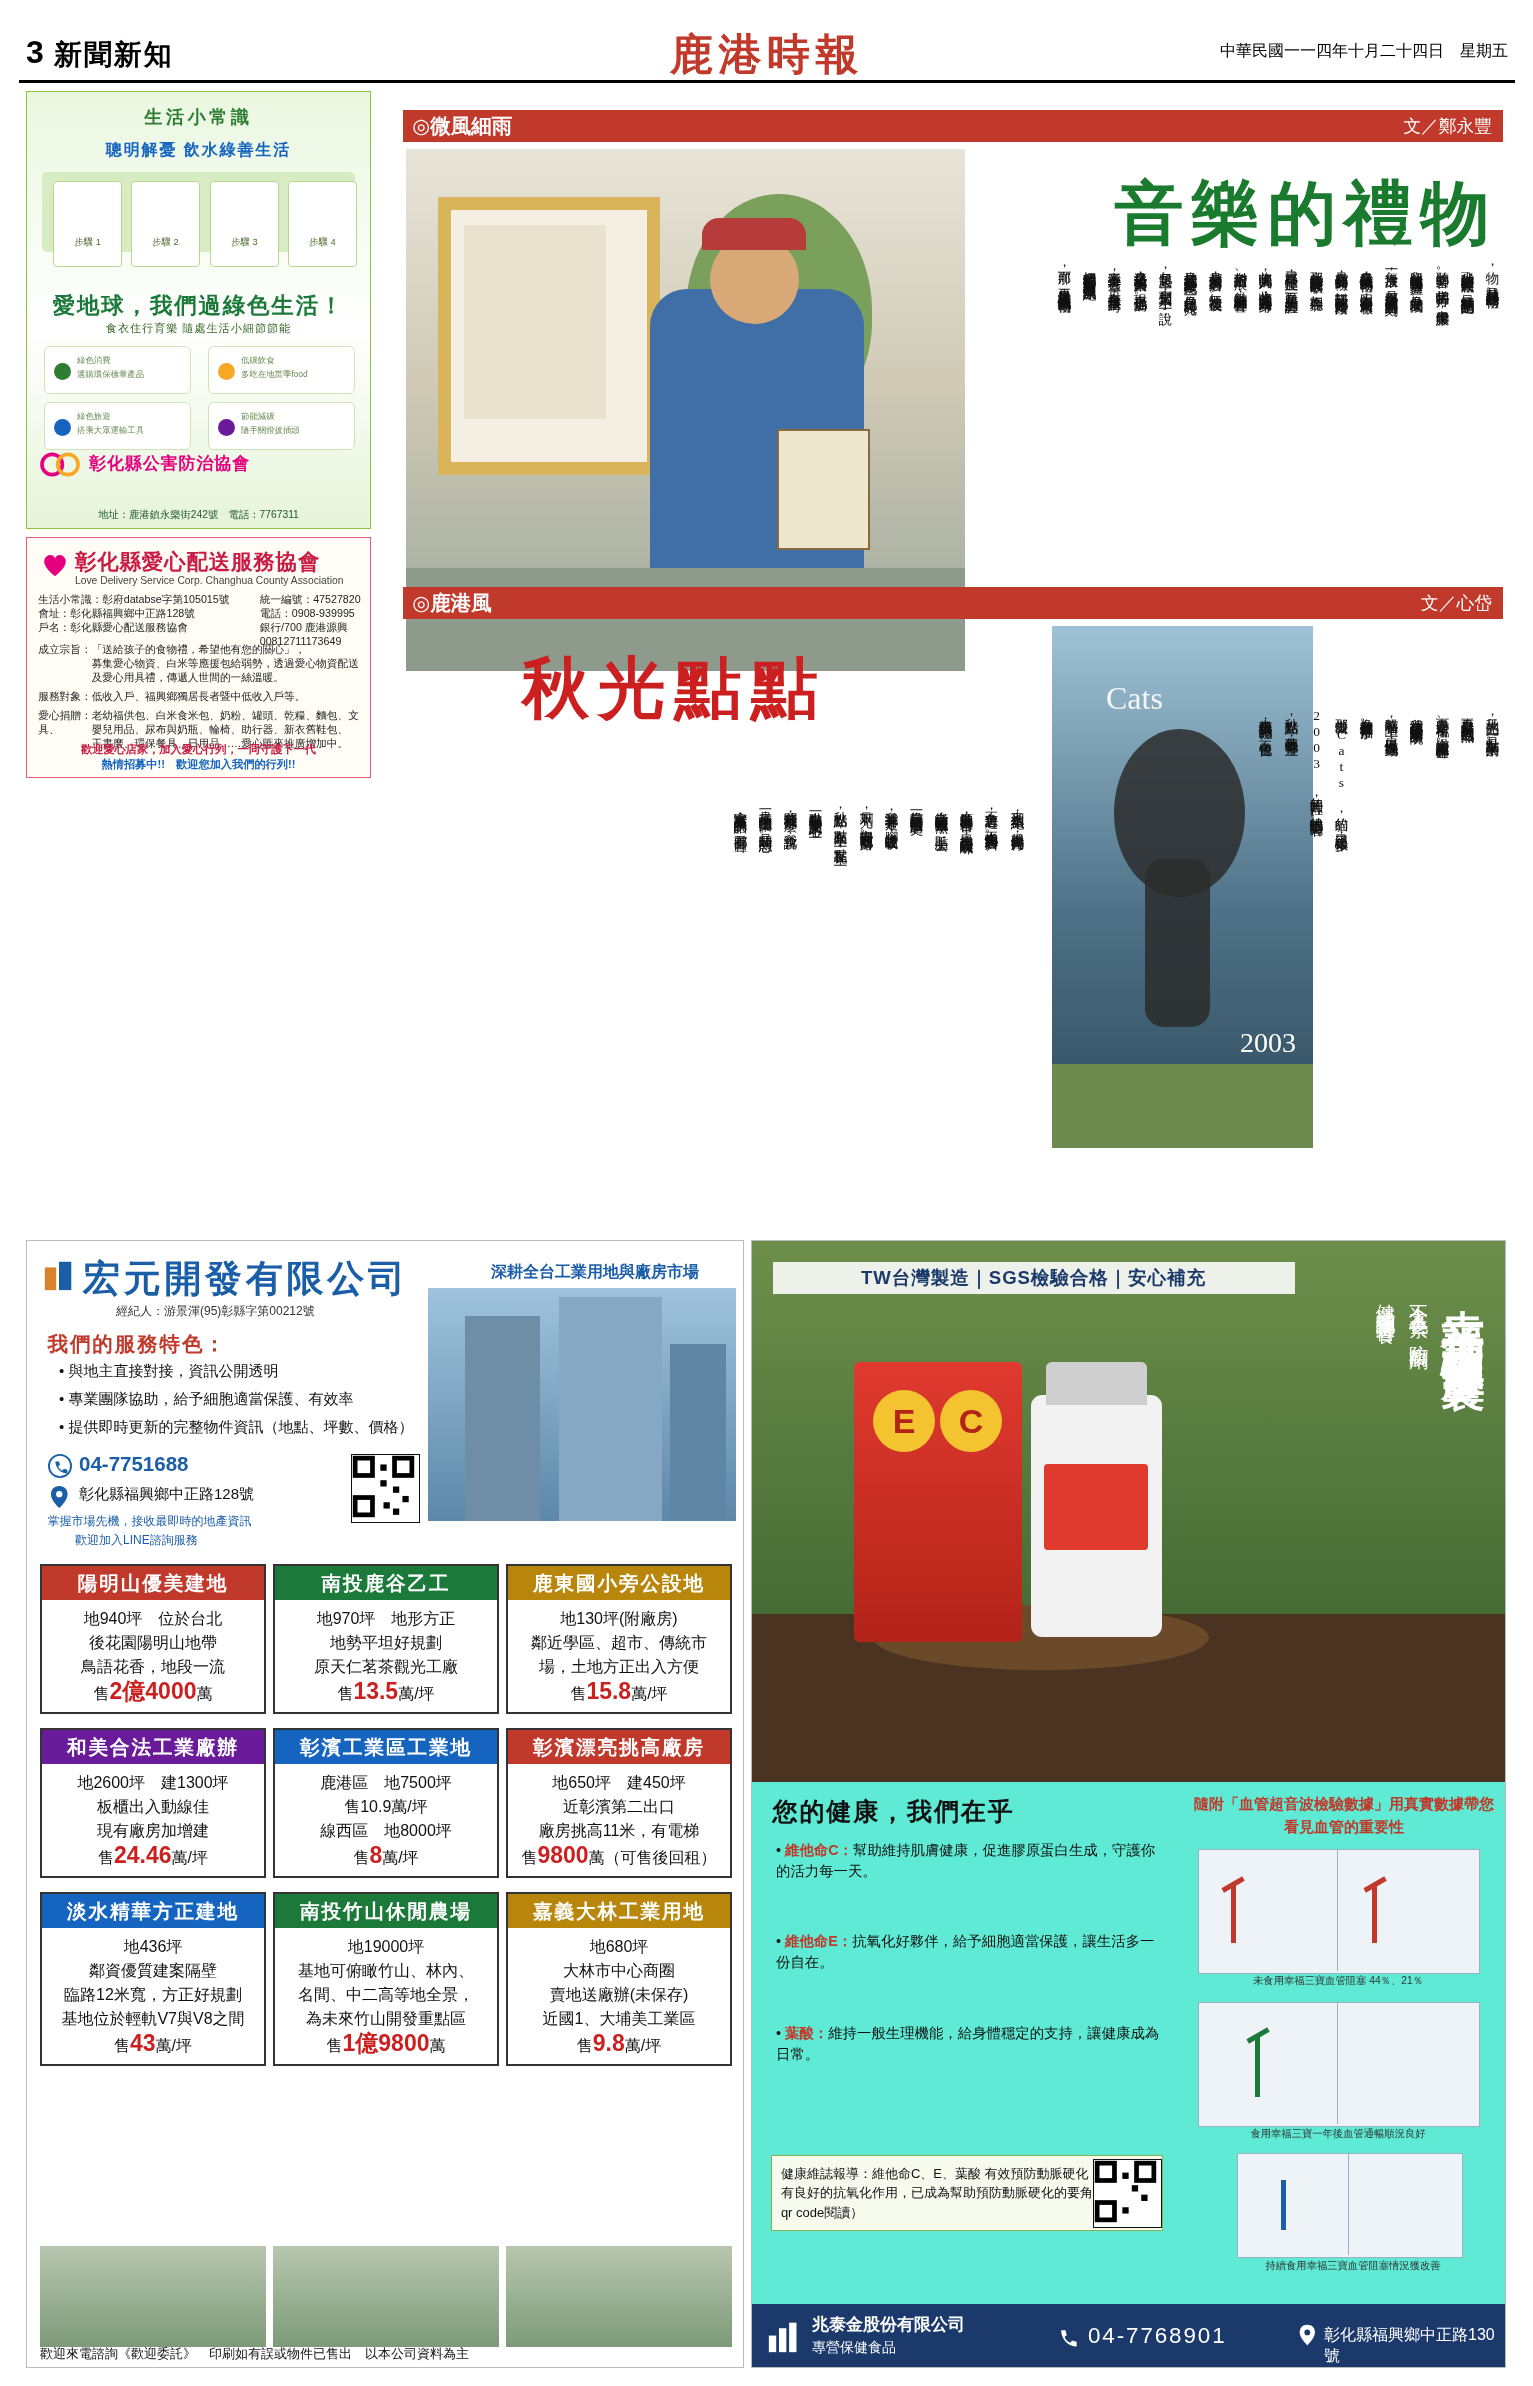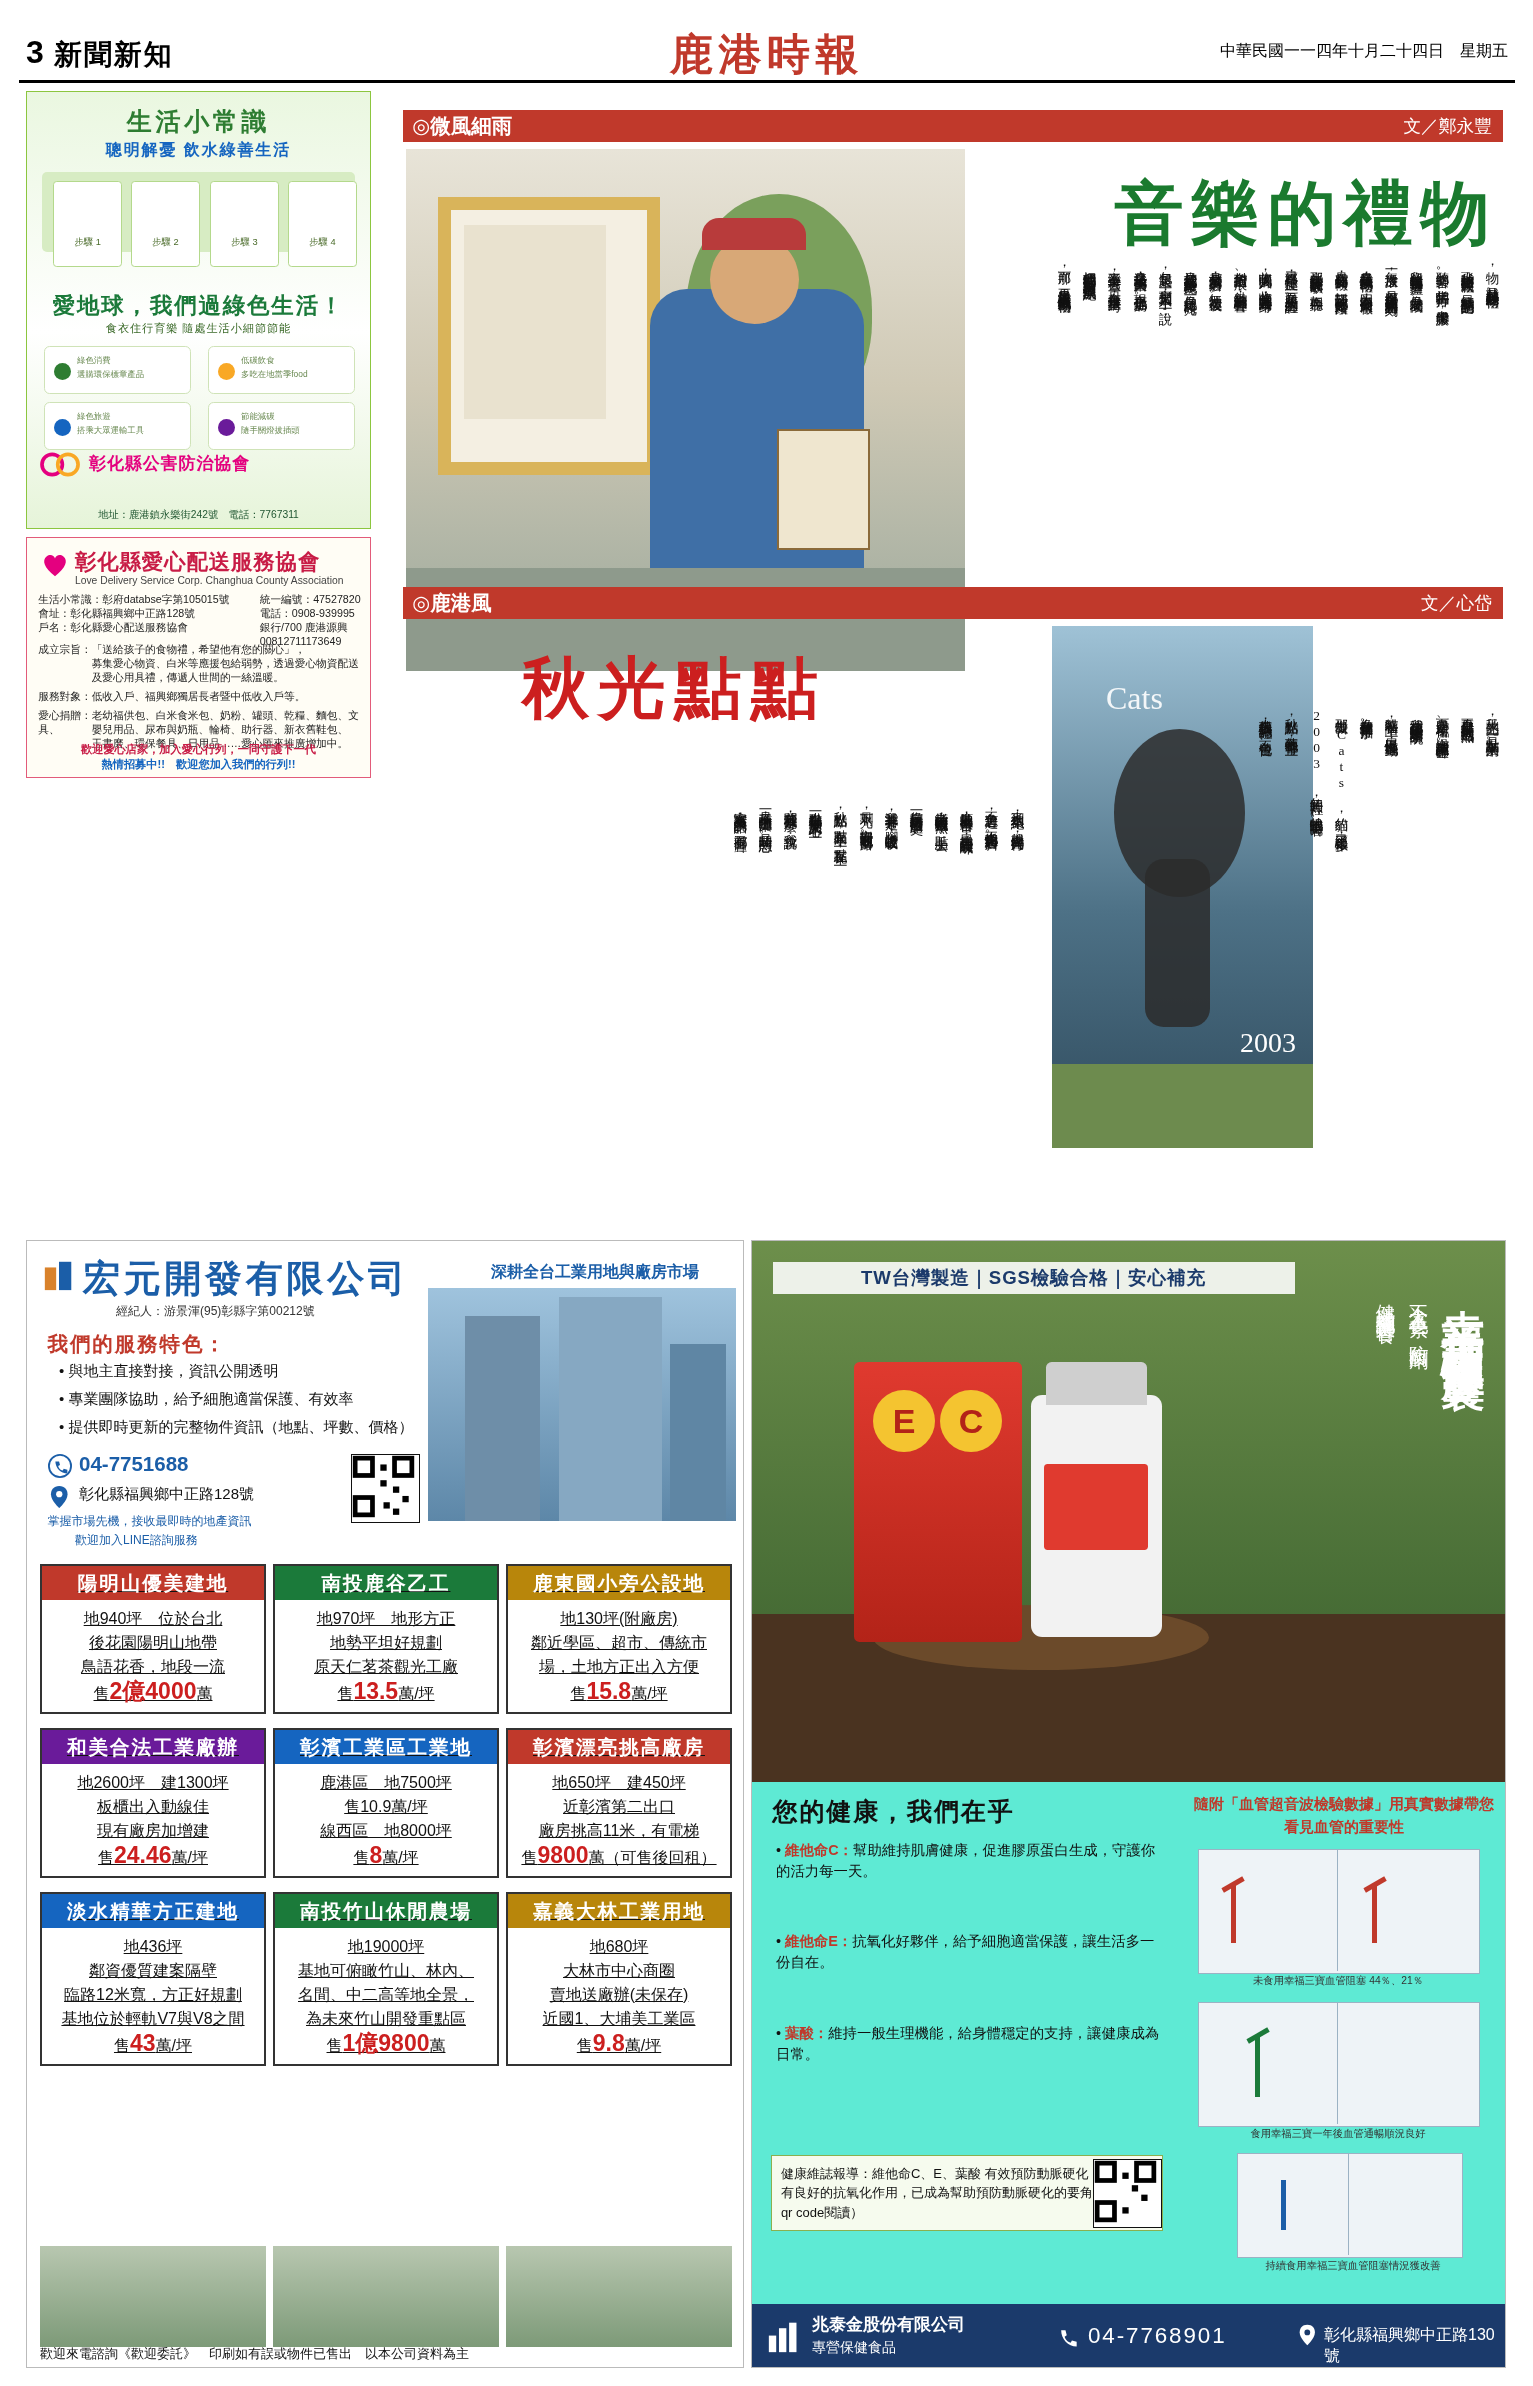--- a/index.html
+++ b/index.html
@@ -17,21 +17,21 @@
   
   .box{position:absolute;box-sizing:border-box;}
   .hdr-bar{position:absolute;box-sizing:border-box;height:32px;line-height:32px;color:#fff;font-size:20.5px;font-weight:bold;padding-left:9.3px;}
   .hdr-bar .byline{float:right;margin-right:11.2px;font-size:17.7px;font-weight:normal;}
 
   
   .vtext{writing-mode:vertical-rl;text-orientation:upright;font-family:"Liberation Serif","DejaVu Serif",serif;}
 
   
   .ad-green{left:26px;top:91px;width:345px;height:438px;border:1.9px solid #8cc63f;background:linear-gradient(#eaf7e0,#ffffff 55%,#e6f4d9);}
-  .ad-green .t1{position:absolute;left:0;right:0;top:13px;text-align:center;font-size:25px;font-weight:bold;color:#2e7d32;letter-spacing:3.7px;}
+  .ad-green .t1{position:absolute;left:0;right:0;top:13px;text-align:center;font-size:18px;font-weight:bold;color:#2e7d32;letter-spacing:3.7px;}
   .ad-green .t2{position:absolute;left:0;right:0;top:48px;text-align:center;font-size:16px;font-weight:bold;color:#1565c0;letter-spacing:1.9px;}
   .ad-green .strip{position:absolute;left:15px;right:15px;top:80px;height:80px;background:#d7ecc3;border-radius:5px;}
   .ad-green .strip .cell{position:absolute;top:9.3px;width:69px;height:86px;background:#ffffff;border:0.9px solid #b4d98c;border-radius:3.7px;font-size:9.3px;color:#4a6b2a;text-align:center;padding-top:54px;box-sizing:border-box;}
   .ad-green .t3{position:absolute;left:0;right:0;top:198px;text-align:center;font-size:22.4px;font-weight:bold;color:#1b7a3a;letter-spacing:1.9px;}
   .ad-green .t4{position:absolute;left:0;right:0;top:229px;text-align:center;font-size:11.2px;color:#3c6b2a;letter-spacing:0.9px;}
   .ad-green .grid4{position:absolute;left:17px;right:17px;top:254px;height:112px;}
   .ad-green .g4c{position:absolute;width:147px;height:48px;border-radius:5.6px;background:#ffffff;border:0.9px solid #cfe3b7;font-size:11.2px;color:#33691e;padding:5.6px 5.6px 0 32px;box-sizing:border-box;font-weight:bold;}
   .ad-green .g4c span{display:block;font-weight:normal;font-size:8.4px;color:#6a8a52;margin-top:2.8px;}
   .ad-green .dot{position:absolute;left:9.3px;top:13px;width:17px;height:17px;border-radius:50%;}
   .ad-green .logorow{position:absolute;left:0;right:0;bottom:41px;height:41px;padding-left:20px;}
@@ -71,21 +71,21 @@
   .hy-lic{position:absolute;left:89px;top:62px;font-size:12px;color:#333;}
   .hy-feat-title{position:absolute;left:20.5px;top:89px;font-size:20.5px;font-weight:bold;color:#c0392b;letter-spacing:1.9px;}
   .hy-feat{position:absolute;left:32px;font-size:15px;color:#111;}
   .hy-tel{position:absolute;left:52px;top:211px;font-size:20.5px;font-weight:bold;color:#1b5ea8;}
   .hy-addr{position:absolute;left:52px;top:244px;font-size:15px;color:#111;}
   .hy-note1{position:absolute;left:20.5px;top:272px;font-size:12px;color:#1b5ea8;}
   .hy-note2{position:absolute;left:48px;top:291px;font-size:12px;color:#1b5ea8;}
   .hy-bldg{position:absolute;left:401px;top:47px;width:308px;height:233px;background:linear-gradient(#9fc3dd,#5d87a8);}
   .hy-qr{position:absolute;left:324px;top:213px;width:67px;height:67px;background:#fff;border:1.9px solid #111;}
   .hy-grid{position:absolute;left:13px;top:323px;width:692px;}
-  .hy-card{position:absolute;width:226px;box-sizing:border-box;border:2.8px solid #333;background:#fff;text-decoration:underline;}
+  .hy-card{position:absolute;width:226px;box-sizing:border-box;border:2.8px solid #333;background:#fff;}
   .hy-card .cap{height:34px;line-height:34px;text-align:center;color:#fff;font-size:19.6px;font-weight:bold;letter-spacing:1.9px;}
   .hy-card .body{padding:6.5px 5.6px;text-align:center;font-size:16px;line-height:24px;color:#111;}
   .hy-card .price{font-size:16px;}
   .hy-card .price b{font-size:23px;color:#cc1f1f;}
   .hy-photos{position:absolute;left:13px;top:1005px;width:692px;height:101px;}
   .hy-photos div{position:absolute;top:0;width:226px;height:101px;background:linear-gradient(#b8c7b0,#7d9a78);}
   .hy-foot{position:absolute;left:13px;bottom:3.7px;font-size:13px;color:#111;}
 
   
   .ad-hp{left:751px;top:1240px;width:755px;height:1128px;border:0.9px solid #bbb;background:#fff;overflow:hidden;}

